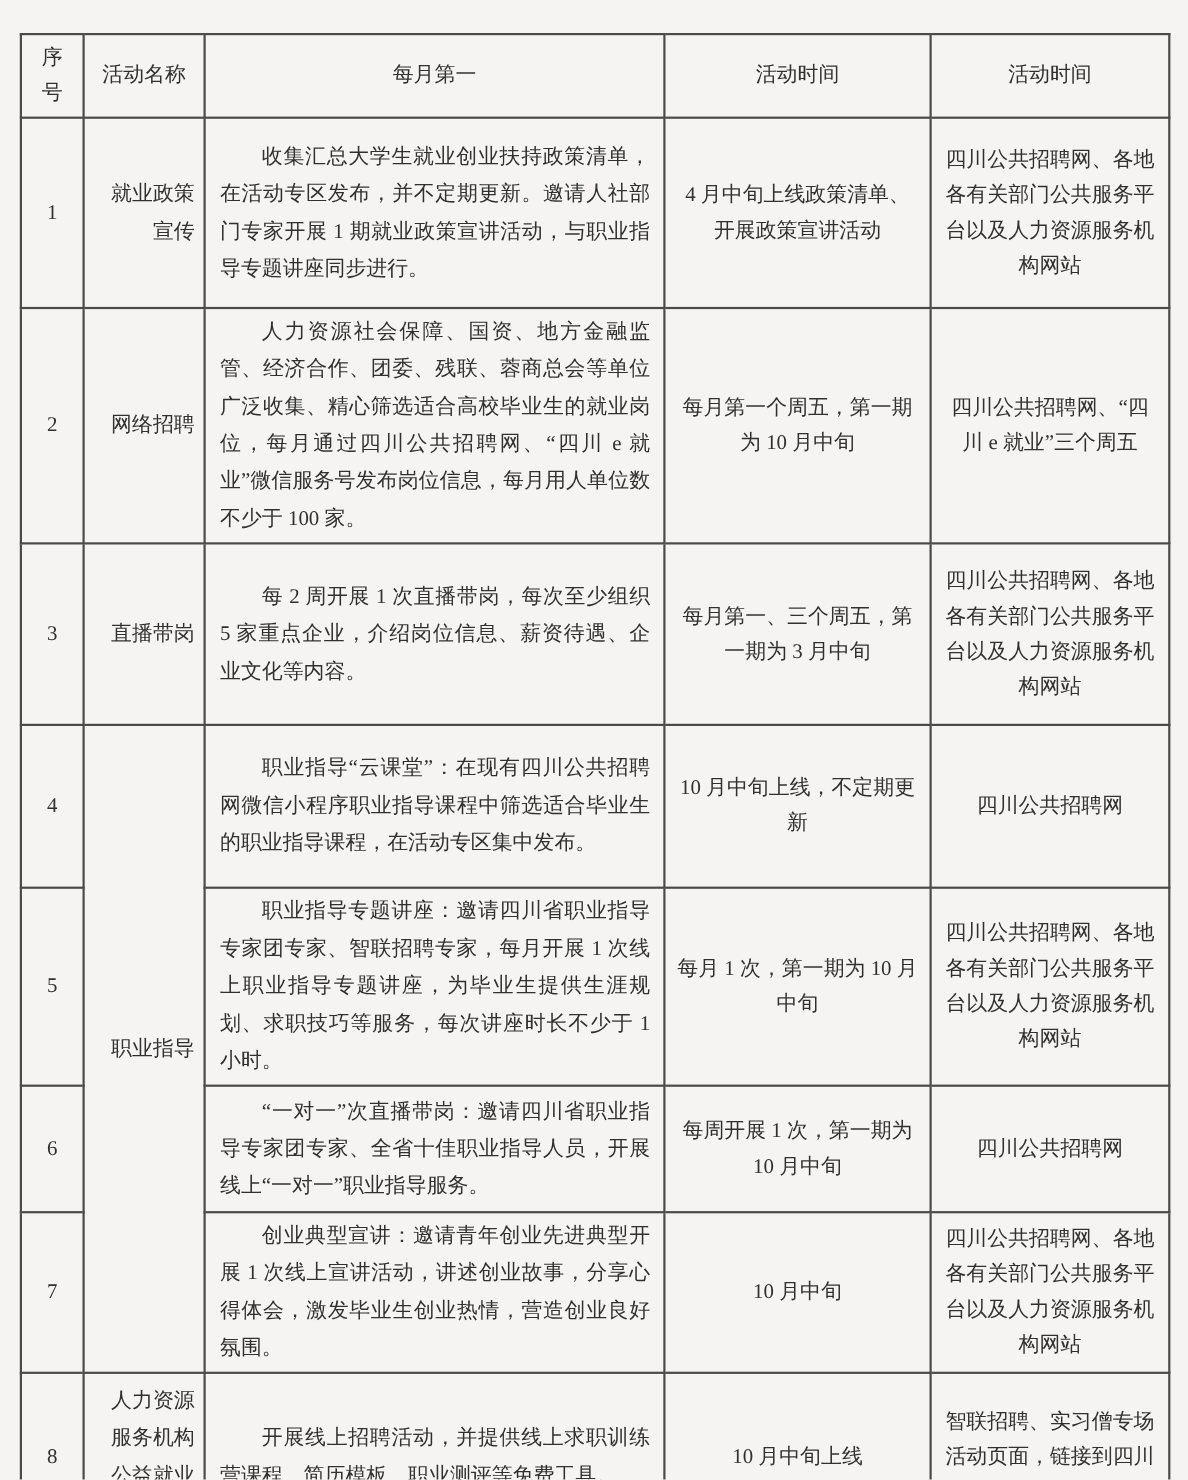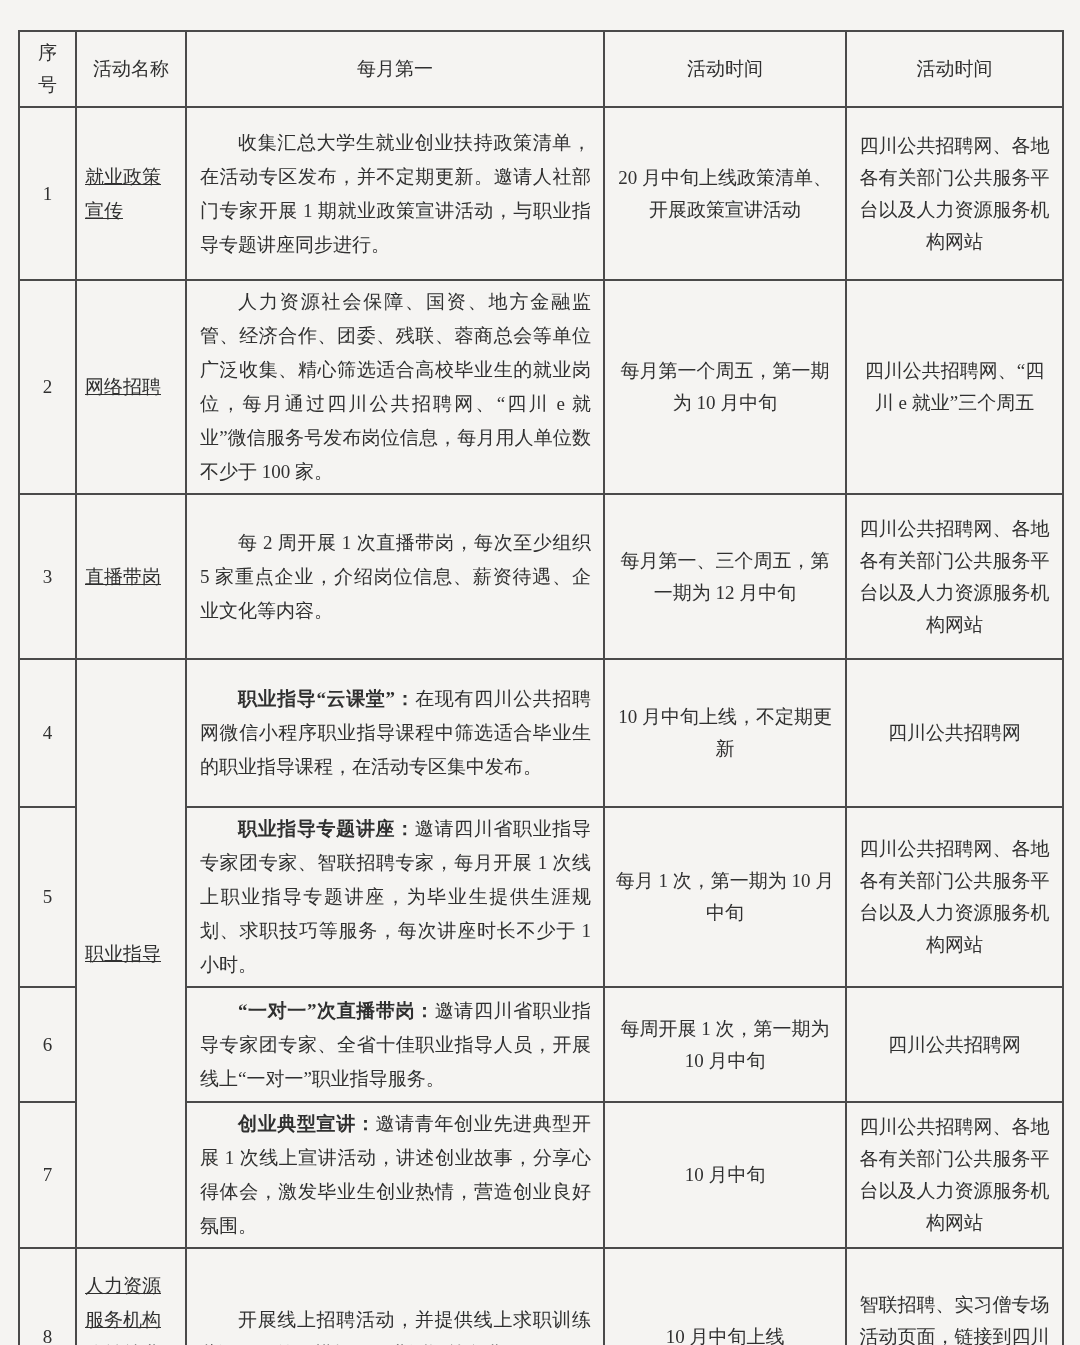--- a/index.html
+++ b/index.html
@@ -23,35 +23,35 @@
     border: 2px solid #4a4a4a;
     vertical-align: middle;
     font-size: 19px;
     font-weight: normal;
     overflow: hidden;
   }
   thead tr { height: 76px; }
   th { text-align: center; line-height: 30px; }
   .vert-wrap { display: inline-block; width: 1.15em; line-height: 32px; }
   .c-no   { text-align: center; }
-  .c-name { text-align: left; padding: 20px 8px; line-height: 34px; text-decoration: underline; }
+  .c-name { text-align: right; padding: 8px 8px; line-height: 34px; }
   .c-content {
     text-align: justify;
     padding: 4px 12px 4px 13px;
     line-height: 34px;
     text-indent: 38px;
     margin-top: 25px;
   }
   .c-time, .c-platform {
     text-align: center;
     padding: 4px 10px;
     line-height: 32px;
     margin-top: 31px;
   }
-  .lead { font-weight: bold; }
+  .lead { font-weight: normal; }
   
   .hr1 { height: 173px; }
   .hr2 { height: 204px; }
   .hr3 { height: 165px; }
   .hr4 { height: 148px; }
   .hr5 { height: 162px; }
   .hr6 { height: 115px; }
   .hr7 { height: 136px; }
   .hr8 { height: 113px; }
 </style>
@@ -74,35 +74,35 @@
         <th>每月第一</th>
         <th>活动时间</th>
         <th>活动时间</th>
       </tr>
     </thead>
     <tbody>
       <tr class="hr1">
         <td class="c-no">1</td>
         <td class="c-name">就业政策宣传</td>
         <td class="c-content"><span class="lead"></span><span>收集汇总大学生就业创业扶持政策清单，在活动专区发布，并不定期更新。邀请人社部门专家开展 1 期就业政策宣讲活动，与职业指导专题讲座同步进行。</span></td>
-        <td class="c-time">20 月中旬上线政策清单、开展政策宣讲活动</td>
+        <td class="c-time">4 月中旬上线政策清单、开展政策宣讲活动</td>
         <td class="c-platform">四川公共招聘网、各地各有关部门公共服务平台以及人力资源服务机构网站</td>
       </tr>
       <tr class="hr2">
         <td class="c-no">2</td>
         <td class="c-name">网络招聘</td>
         <td class="c-content"><span class="lead"></span><span>人力资源社会保障、国资、地方金融监管、经济合作、团委、残联、蓉商总会等单位广泛收集、精心筛选适合高校毕业生的就业岗位，每月通过四川公共招聘网、“四川 e 就业”微信服务号发布岗位信息，每月用人单位数不少于 100 家。</span></td>
         <td class="c-time">每月第一个周五，第一期为 10 月中旬</td>
         <td class="c-platform">四川公共招聘网、“四川 e 就业”三个周五</td>
       </tr>
       <tr class="hr3">
         <td class="c-no">3</td>
         <td class="c-name">直播带岗</td>
         <td class="c-content"><span class="lead"></span><span>每 2 周开展 1 次直播带岗，每次至少组织 5 家重点企业，介绍岗位信息、薪资待遇、企业文化等内容。</span></td>
-        <td class="c-time">每月第一、三个周五，第一期为 12 月中旬</td>
+        <td class="c-time">每月第一、三个周五，第一期为 3 月中旬</td>
         <td class="c-platform">四川公共招聘网、各地各有关部门公共服务平台以及人力资源服务机构网站</td>
       </tr>
       <tr class="hr4">
         <td class="c-no">4</td>
         <td class="c-name" rowspan="4">职业指导</td>
         <td class="c-content"><span class="lead">职业指导“云课堂”：</span><span>在现有四川公共招聘网微信小程序职业指导课程中筛选适合毕业生的职业指导课程，在活动专区集中发布。</span></td>
         <td class="c-time">10 月中旬上线，不定期更新</td>
         <td class="c-platform">四川公共招聘网</td>
       </tr>
       <tr class="hr5">

